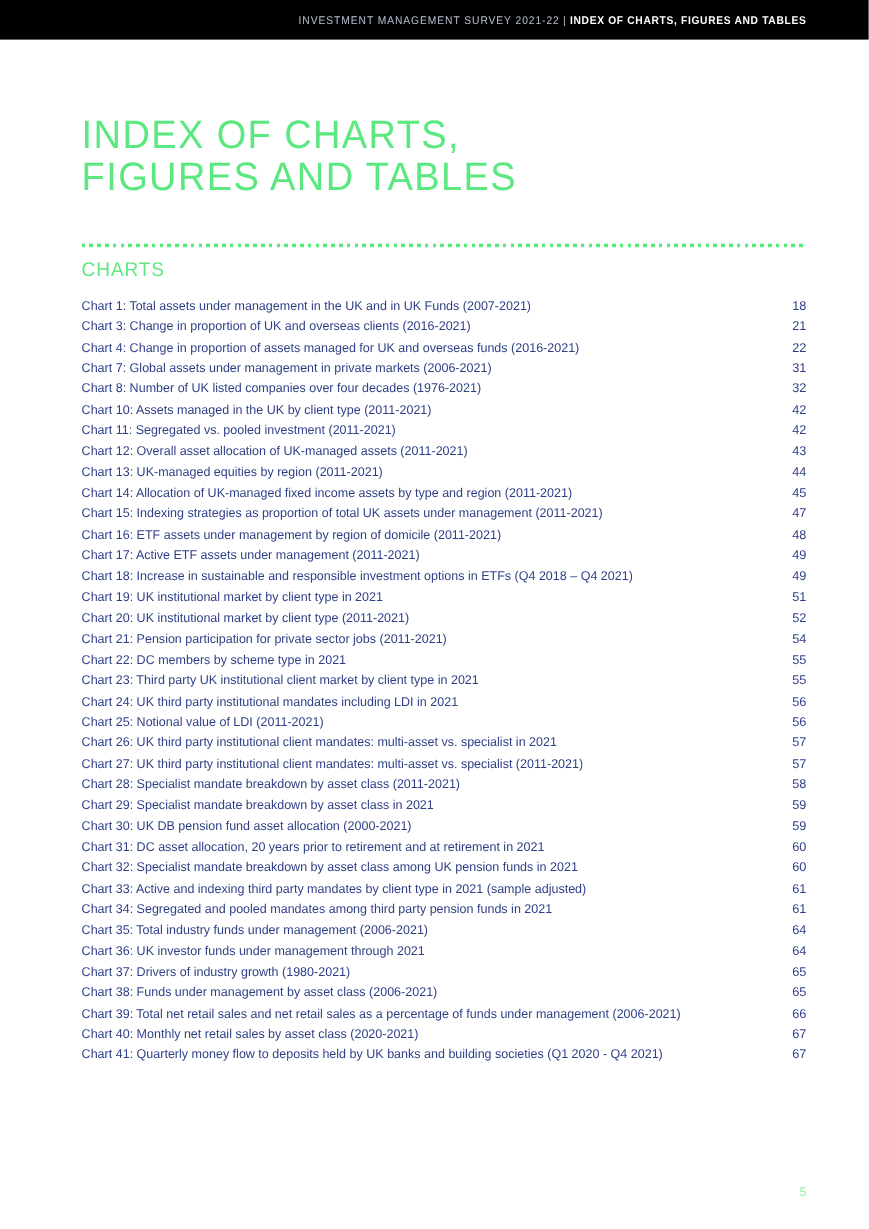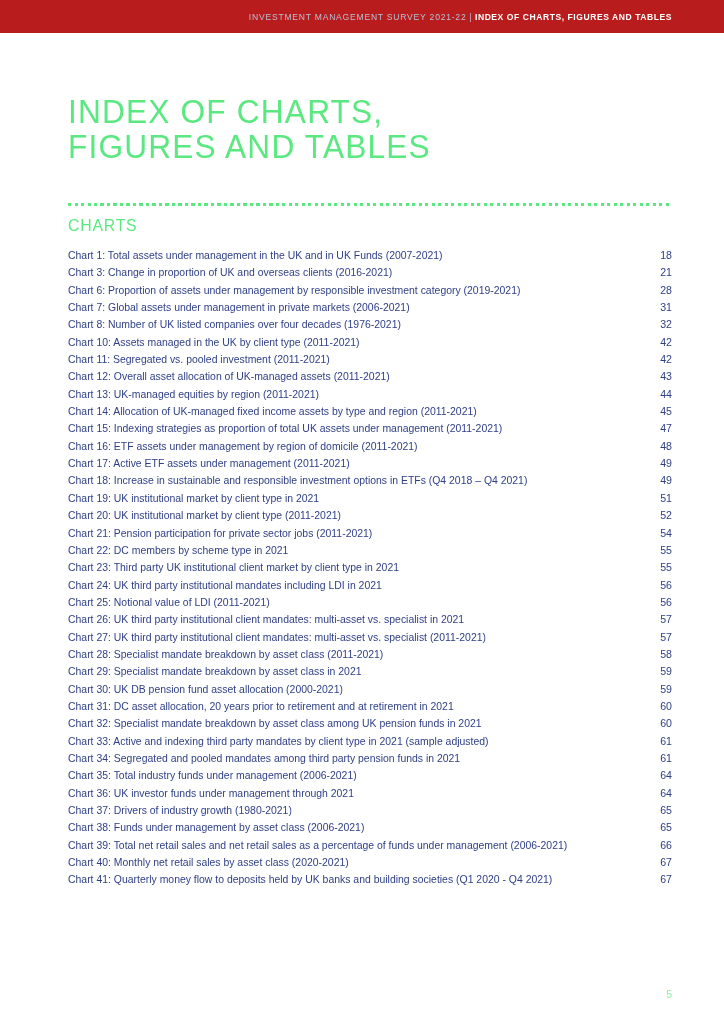--- a/index.html
+++ b/index.html
@@ -15,21 +15,21 @@
     position: relative;
   }
 
   
   .header-band {
     position: absolute;
     top: 0;
     left: 0;
     width: 724px;
     height: 33px;
-    background: #b91c1c;
+    background: #000000;
     box-sizing: border-box;
     display: flex;
     align-items: center;
     justify-content: flex-end;
     padding-right: 52px;
   }
   .header-text {
     font-size: 9.3px;
     letter-spacing: 0.85px;
     color: #cdd3e2;
@@ -142,22 +142,22 @@
   <ul class="index-list" id="charts-list">
       <li class="index-row">
         <span class="row-label">Chart 1: Total assets under management in the UK and in UK Funds (2007-2021)</span>
         <span class="row-page">18</span>
       </li>
       <li class="index-row">
         <span class="row-label">Chart 3: Change in proportion of UK and overseas clients (2016-2021)</span>
         <span class="row-page">21</span>
       </li>
       <li class="index-row">
-        <span class="row-label">Chart 6: Proportion of assets under management by responsible investment category (2019-2021)</span>
-        <span class="row-page">28</span>
+        <span class="row-label">Chart 4: Change in proportion of assets managed for UK and overseas funds (2016-2021)</span>
+        <span class="row-page">22</span>
       </li>
       <li class="index-row">
         <span class="row-label">Chart 7: Global assets under management in private markets (2006-2021)</span>
         <span class="row-page">31</span>
       </li>
       <li class="index-row">
         <span class="row-label">Chart 8: Number of UK listed companies over four decades (1976-2021)</span>
         <span class="row-page">32</span>
       </li>
       <li class="index-row">

